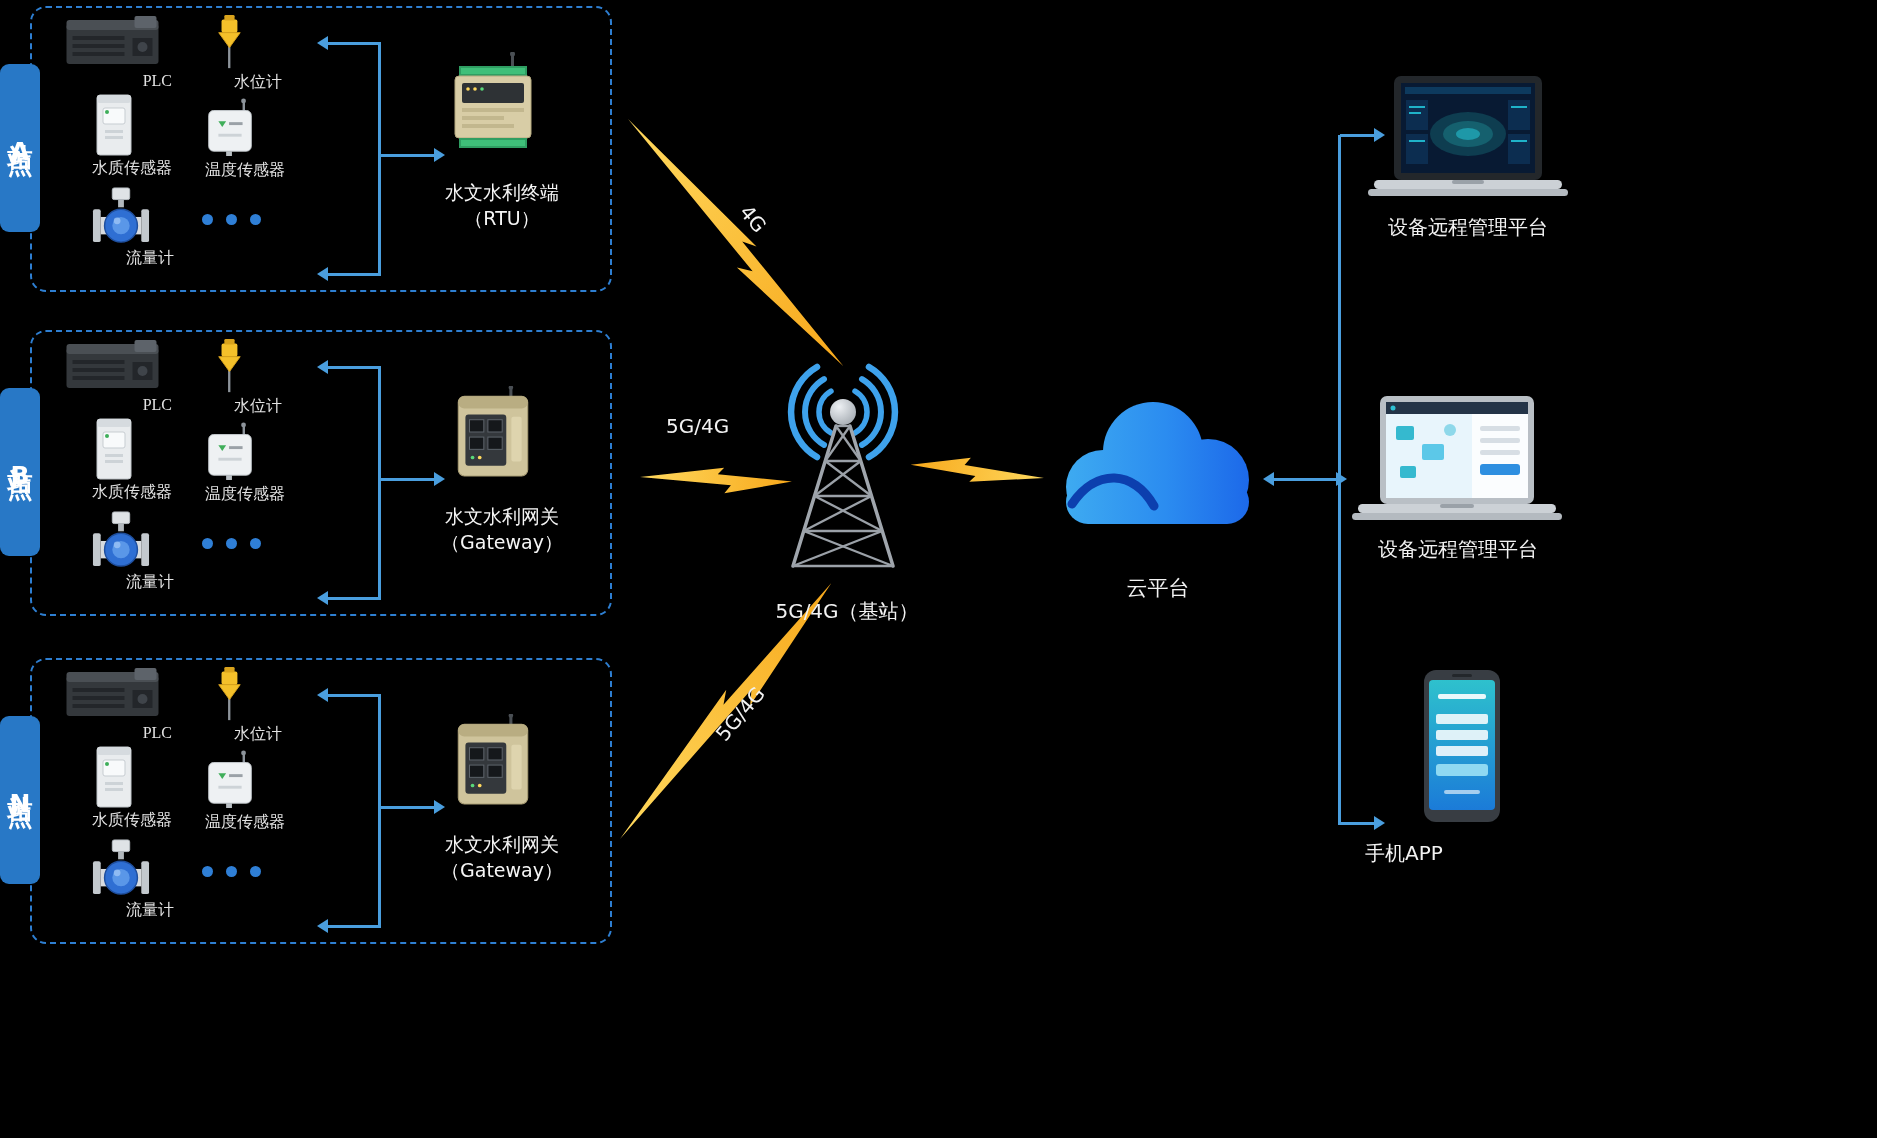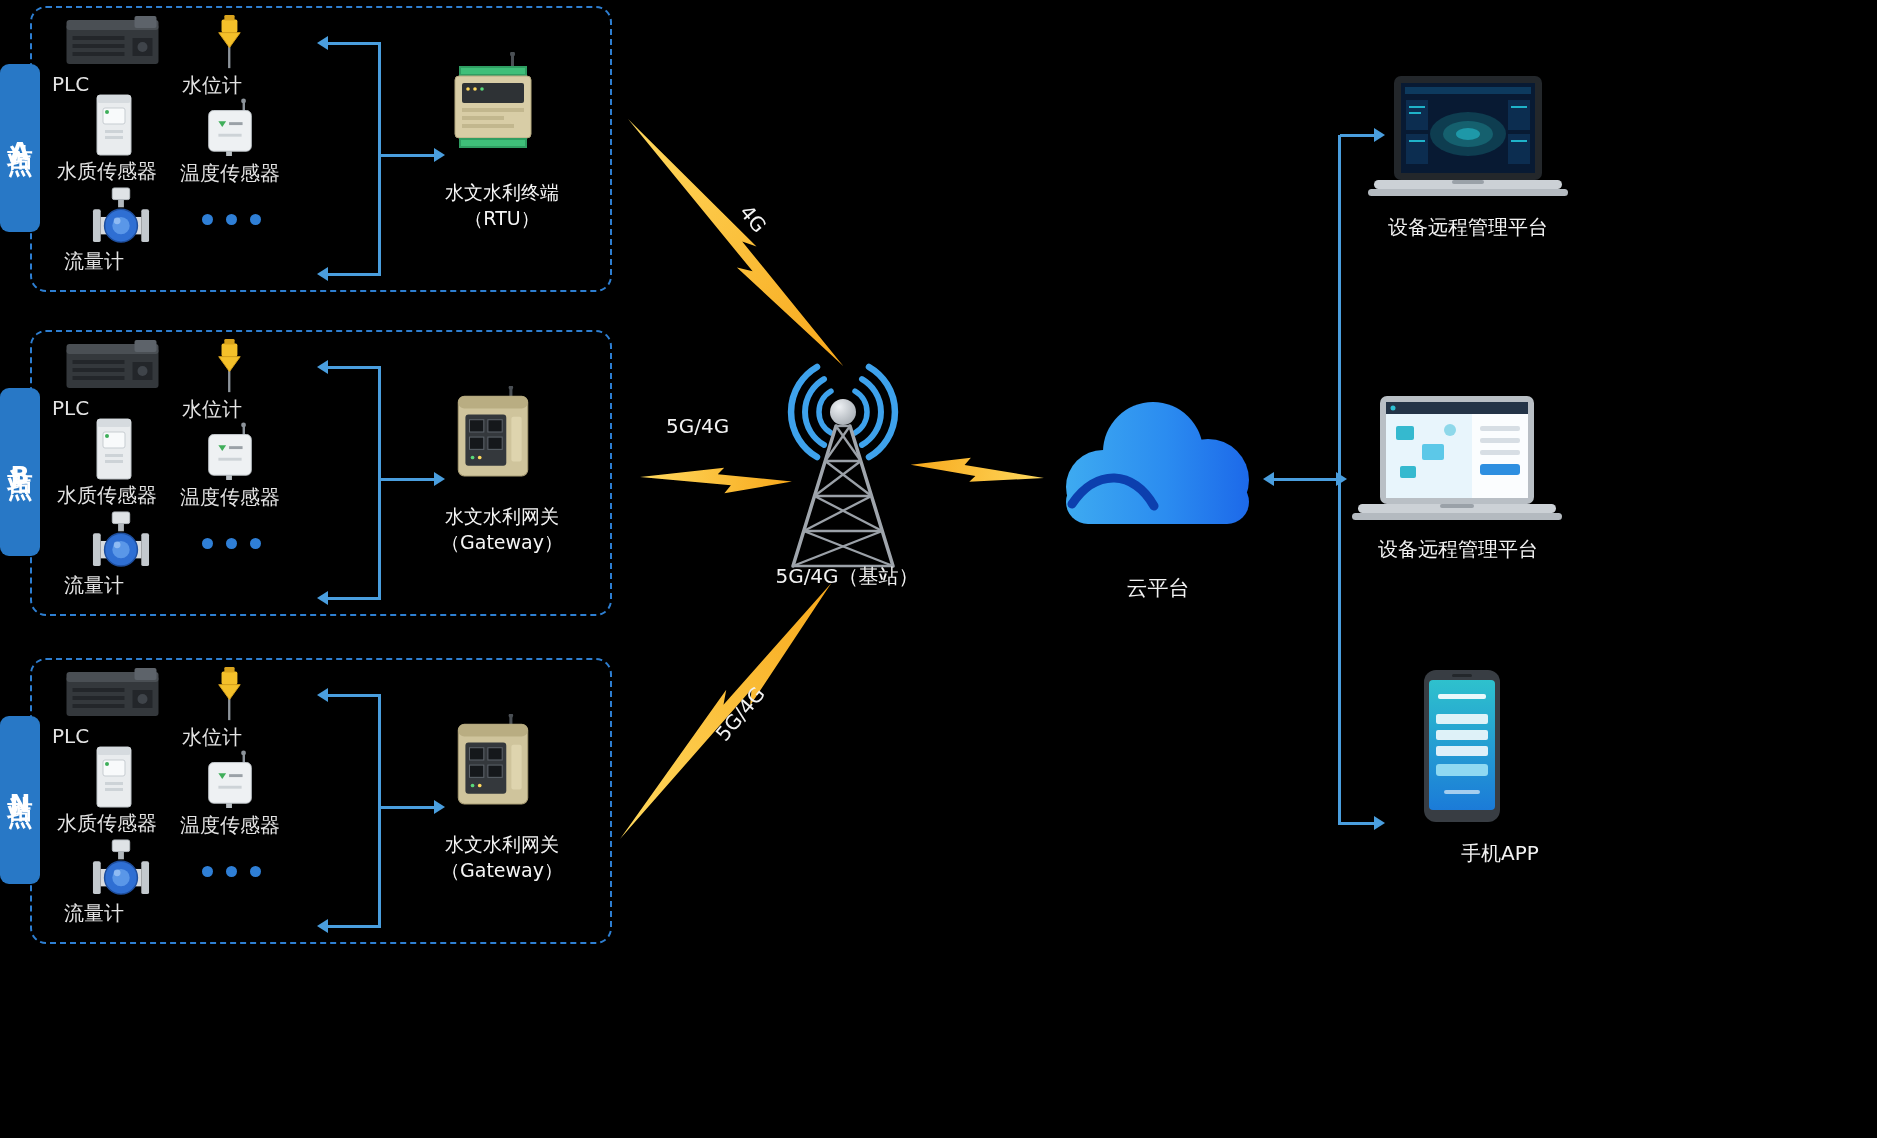--- a/index.html
+++ b/index.html
@@ -14,21 +14,21 @@
     position:absolute; left:0; top:58px; width:40px; height:168px;
     background:#2878c6; border-radius:9px; color:#fff;
     display:flex; align-items:center; justify-content:center;
     writing-mode:vertical-lr; text-orientation:upright;
     font-size:25px; font-weight:bold; letter-spacing:7px; z-index:3;
   }
   .station-box {
     position:absolute; left:30px; top:0; width:582px; height:286px;
     border:2px dashed #2e7fd2; border-radius:16px; z-index:1;
   }
-  .dev-label { position:absolute; text-align:left; color:#e3e3e3; font-size:20px; }
+  .dev-label { position:absolute; text-align:right; color:#e3e3e3; font-size:16px;font-family:Liberation Serif, serif; }
   .term-label { position:absolute; text-align:center; color:#f5f5f5; font-size:19px; }
 
   
   .line { position:absolute; background:#4a9ede; }
   .line.h { height:3px; }
   .line.v { width:3px; }
   .tri { position:absolute; width:0; height:0; border-top:7px solid transparent; border-bottom:7px solid transparent; }
   .tri.left  { border-right:11px solid #4a9ede; }
   .tri.right { border-left:11px solid #4a9ede; }
 
@@ -321,21 +321,21 @@
       <line x1="71" y1="64" x2="95.8" y2="99"></line>
         <line x1="85" y1="64" x2="60.2" y2="99"></line>
       <line x1="60.2" y1="99" x2="106.5" y2="134"></line>
         <line x1="95.8" y1="99" x2="49.5" y2="134"></line>
       <line x1="49.5" y1="134" x2="117.3" y2="169"></line>
         <line x1="106.5" y1="134" x2="38.7" y2="169"></line>
       <line x1="38.7" y1="169" x2="128" y2="204"></line>
         <line x1="117.3" y1="169" x2="28" y2="204"></line>
     </g>
   </svg>
-  <div class="hub-label" style="left:752px;top:563px;width:190px">5G/4G（基站）</div>
+  <div class="hub-label" style="left:752px;top:598px;width:190px">5G/4G（基站）</div>
 
   <svg class="abs" viewBox="0 0 215 160" style="left:1048px;top:392px;width:215px;height:160px">
     <defs>
       <linearGradient id="cloudGrad" gradientUnits="userSpaceOnUse" x1="0" y1="0" x2="215" y2="0">
         <stop offset="0" stop-color="#41b0f1"></stop>
           <stop offset="0.55" stop-color="#2b8cf0"></stop>
           <stop offset="1" stop-color="#1a63e8"></stop>
       </linearGradient>
     </defs>
     <g fill="url(#cloudGrad)">
@@ -404,15 +404,15 @@
     <rect x="0" y="0" width="76" height="152" rx="12" fill="#383d43"></rect>
     <rect x="5" y="10" width="66" height="130" rx="4" fill="url(#phoneGrad)"></rect>
     <rect x="28" y="4" width="20" height="3" rx="1.5" fill="#23272b"></rect>
     <rect x="14" y="24" width="48" height="5" rx="2" fill="#ffffff" opacity="0.9"></rect>
     <rect x="12" y="44" width="52" height="10" rx="2" fill="#ffffff" opacity="0.85"></rect>
     <rect x="12" y="60" width="52" height="10" rx="2" fill="#ffffff" opacity="0.85"></rect>
     <rect x="12" y="76" width="52" height="10" rx="2" fill="#ffffff" opacity="0.85"></rect>
     <rect x="12" y="94" width="52" height="12" rx="3" fill="#8fd9f2"></rect>
     <rect x="20" y="120" width="36" height="4" rx="2" fill="#ffffff" opacity="0.6"></rect>
   </svg>
-  <div class="platform-label" style="left:1440px;top:840px;width:120px">手机APP</div>
+  <div class="platform-label" style="left:1344px;top:840px;width:120px">手机APP</div>
 
 </div>
 
 </body></html>

